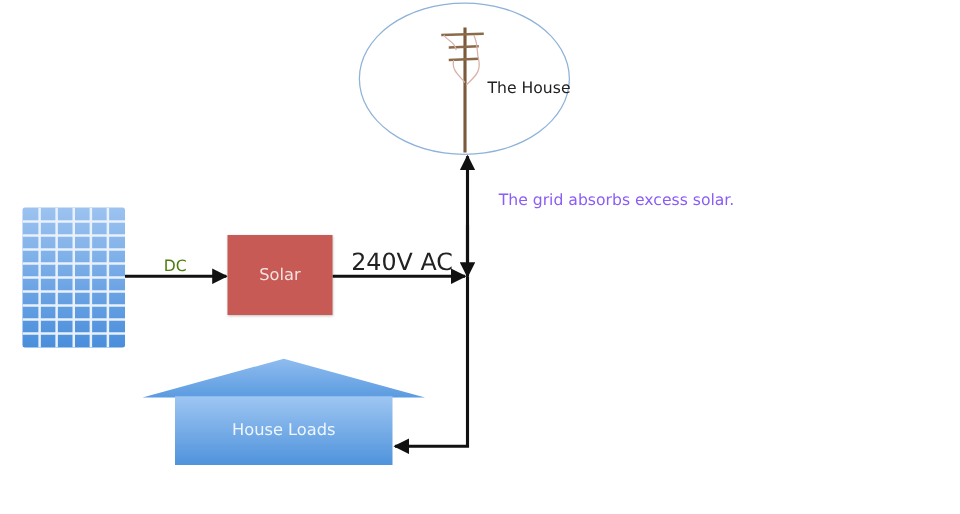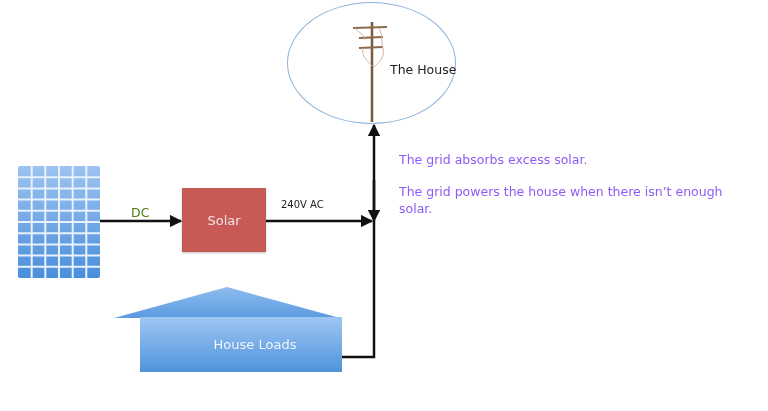--- a/index.html
+++ b/index.html
@@ -11,25 +11,25 @@
     background: linear-gradient(#9cc3f0, #4a8edb);
     border-radius:2px;
   }
   .inverter {
     left:182px; top:188px; width:84px; height:64px;
     background:#c85a55; box-shadow:0 1px 2px rgba(0,0,0,0.25);
     color:#f3e3e2; font-size:13px; line-height:17px; text-align:center;
     display:flex; flex-direction:column; justify-content:center;
   }
   .label-dc { left:131px; top:205px; font-size:12.5px; color:#4d7c0f; }
-  .label-ac { left:281px; top:199px; font-size:10px; color:#222; }
+  .label-ac { left:281px; top:199px; font-size:19px; color:#222; }
   .house-body {
     left:140px; top:317px; width:174px; height:55px;
     background: linear-gradient(#9ec6f2, #4f93dc);
-    color:#eef5fd; font-size:13px; display:flex; align-items:center; justify-content:center;padding-left:28px;
+    color:#eef5fd; font-size:13px; display:flex; align-items:center; justify-content:center;
   }
   .grid-circle {
     left:287px; top:2px; width:167px; height:120px;
     border:1.5px solid #8eb2d8; border-radius:50%; background:#fff;
   }
   .grid-label { left:390px; top:62px; font-size:12.5px; color:#222; }
   .note { left:399px; font-size:12.5px; color:#8b5cf6; line-height:17px; }
   .note1 { top:151px; }
   .note2 { top:183px; width:330px; }
 </style>
@@ -84,21 +84,20 @@
   <svg class="abs" style="left:345px;top:18px" width="50" height="106">
     <line x1="27" y1="4" x2="27" y2="104" stroke="#7a5a3a" stroke-width="2.5"></line>
     <line x1="8" y1="10" x2="42" y2="9" stroke="#8a6a4a" stroke-width="2"></line>
     <line x1="14" y1="20" x2="38" y2="19" stroke="#8a6a4a" stroke-width="2"></line>
     <line x1="14" y1="30" x2="38" y2="29" stroke="#8a6a4a" stroke-width="2"></line>
     <path d="M10,10 C14,16 18,14 20,22 M34,10 C38,18 36,24 38,30 M18,30 C16,38 22,42 27,48 M38,30 C40,40 34,44 28,50" fill="none" stroke="#d9b0a8" stroke-width="1"></path>
   </svg>
   <span class="abs grid-label">The House</span>
 
   <div class="abs note note1">The grid absorbs excess solar.</div>
-  <div class="abs note note2">The grid powers the house when there isn’t enough solar.</div>
 
   <svg class="abs" style="left:112px;top:286px" width="230" height="33">
     <defs>
         <linearGradient id="roofg" x1="0" y1="0" x2="0" y2="1">
           <stop offset="0" stop-color="#8fbcef"></stop>
           <stop offset="1" stop-color="#5b9be0"></stop>
         </linearGradient>
       </defs>
     <polygon points="115,1 228,32 2,32" fill="url(#roofg)"></polygon>
   </svg>

